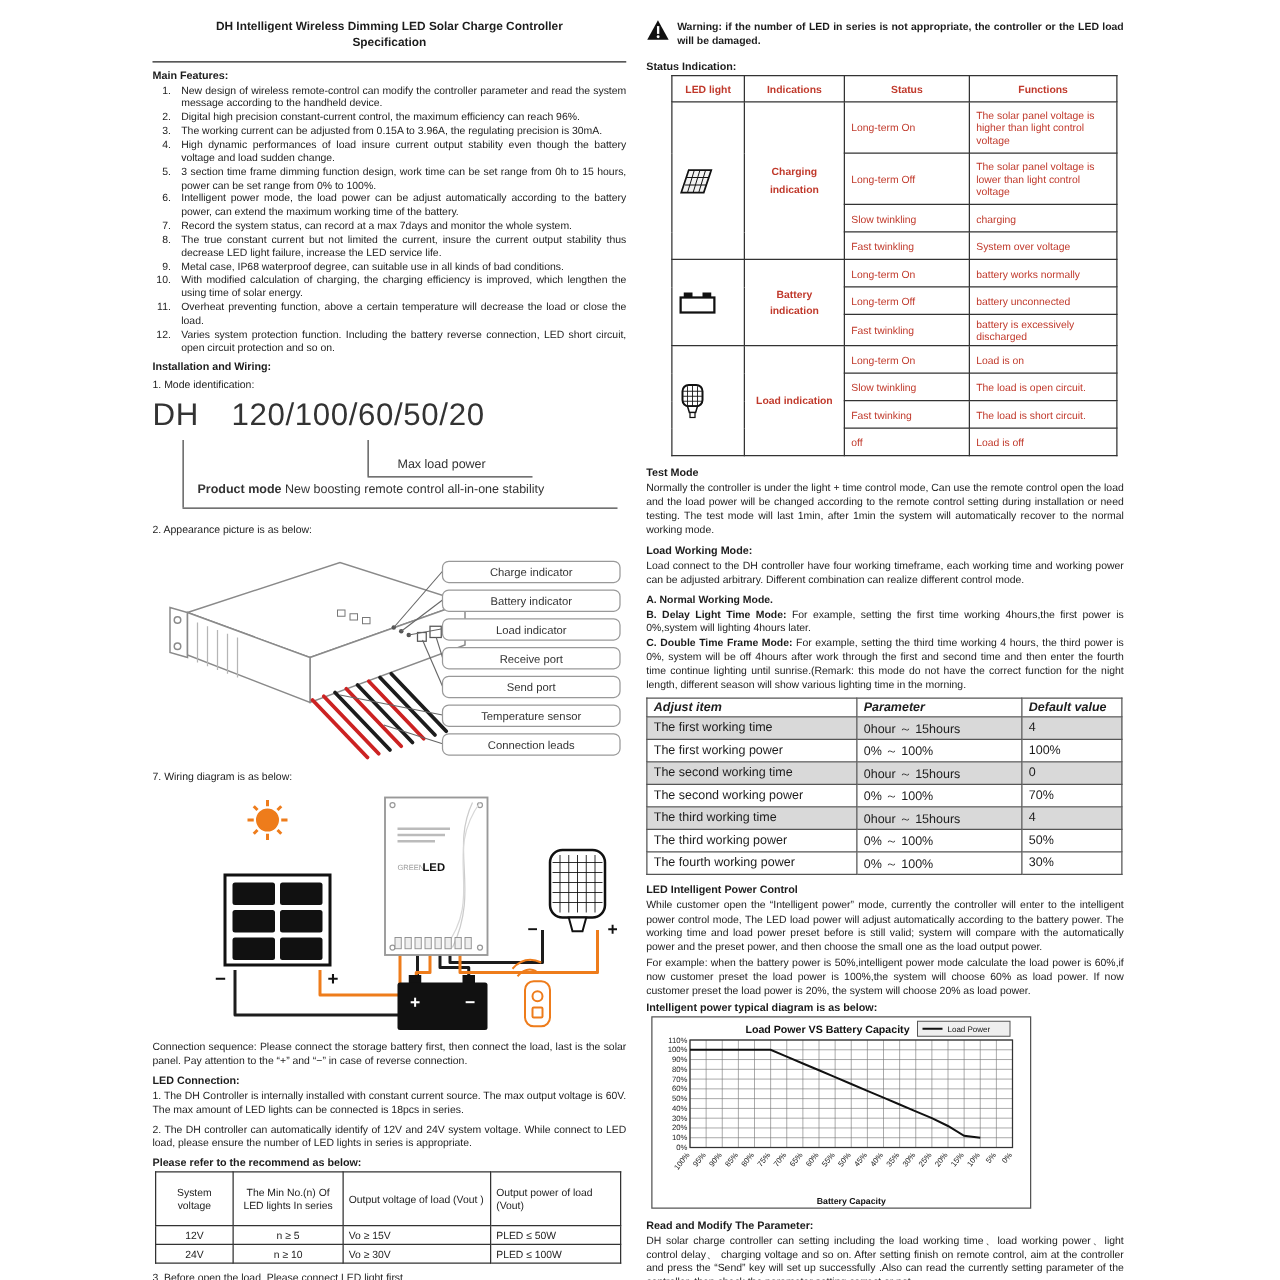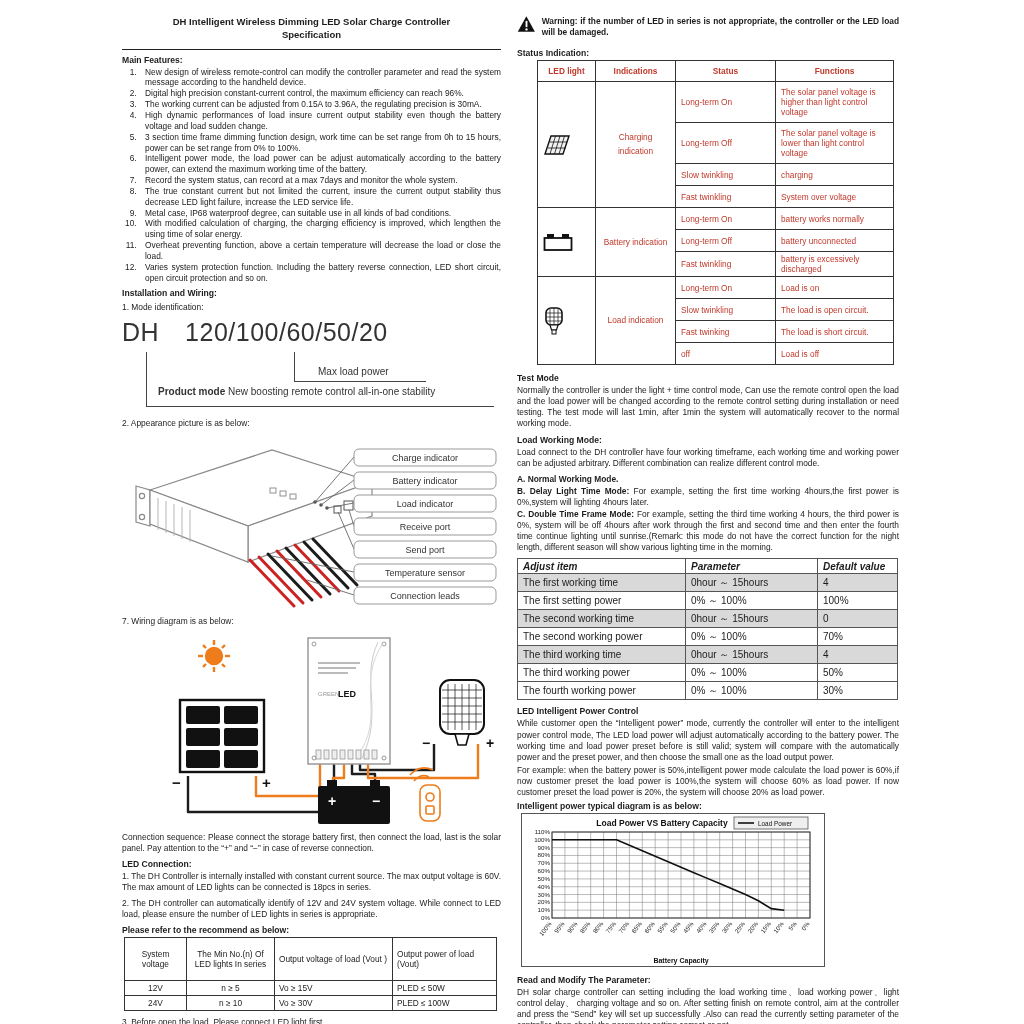--- a/index.html
+++ b/index.html
@@ -27,21 +27,21 @@
   .max-load-label{position:absolute;left:196px;top:48px;font-size:10px;color:#333;}
   .product-row{position:absolute;left:36px;top:68px;font-size:10px;color:#333;}
   
   table{border-collapse:collapse;}
   #recommend-table{margin:2px 0 6px 2px;}
   #recommend-table td{border:0.9px solid #333;font-size:8.3px;padding:2px 4px;vertical-align:middle;}
   #status-table{margin:2px 0 8px 20px;}
   #status-table td{border:0.9px solid #333;font-size:8.3px;padding:2px 5px;color:#c0392b;vertical-align:middle;}
   #status-table td.hdr{font-weight:bold;text-align:center;height:16px;}
   #status-table td.icon-cell{text-align:center;color:#111;}
-  #status-table td.ind{text-align:center;line-height:1.6;}
+  #status-table td.ind{text-align:center;line-height:1.6;font-weight:bold;}
   #adjust-table{margin:2px 0 6px 0;border-top:1.6px solid #000;border-bottom:1.6px solid #000;}
   #adjust-table td{border:0.7px solid #555;font-size:10px;padding:1.5px 5px;}
   #adjust-table tr.shade td{background:#d9d9d9;}
   #adjust-table td.th{font-weight:bold;font-style:italic;background:#fff;}
   
   .warning-row{display:flex;align-items:flex-start;gap:6px;margin-bottom:10px;}
   .warning-row p{font-weight:bold;margin:2px 0 0 0;}
   
   .chart-box{border:1.2px solid #555;width:302px;margin:1px 0 8px 4px;background:#fff;}
   svg{display:block;}
@@ -417,21 +417,21 @@
             <td class="th">Adjust  item</td>
             <td class="th">Parameter</td>
             <td class="th">Default value</td>
           </tr>
           <tr class="shade">
             <td>The first working time</td>
             <td>0hour ～ 15hours</td>
             <td>4</td>
           </tr>
           <tr>
-            <td>The first setting power</td>
+            <td>The first working power</td>
             <td>0%   ～  100%</td>
             <td>100%</td>
           </tr>
           <tr class="shade">
             <td>The second working time</td>
             <td>0hour ～ 15hours</td>
             <td>0</td>
           </tr>
           <tr>
             <td>The second working power</td>

